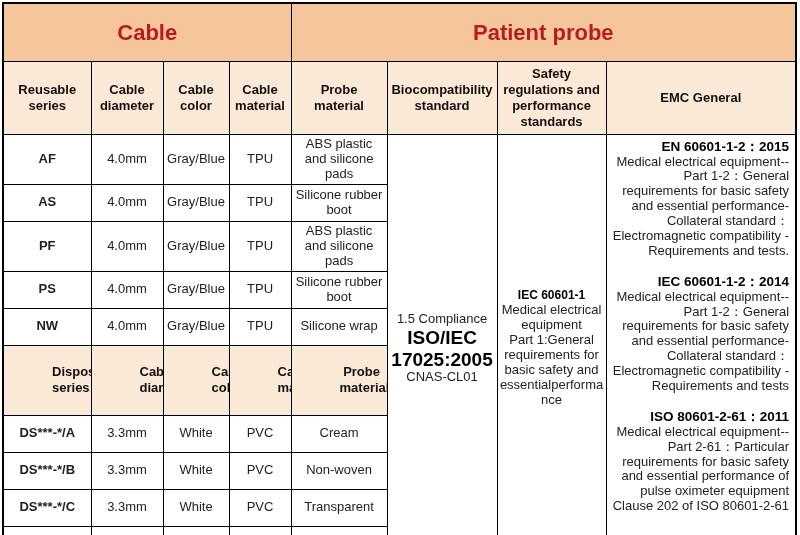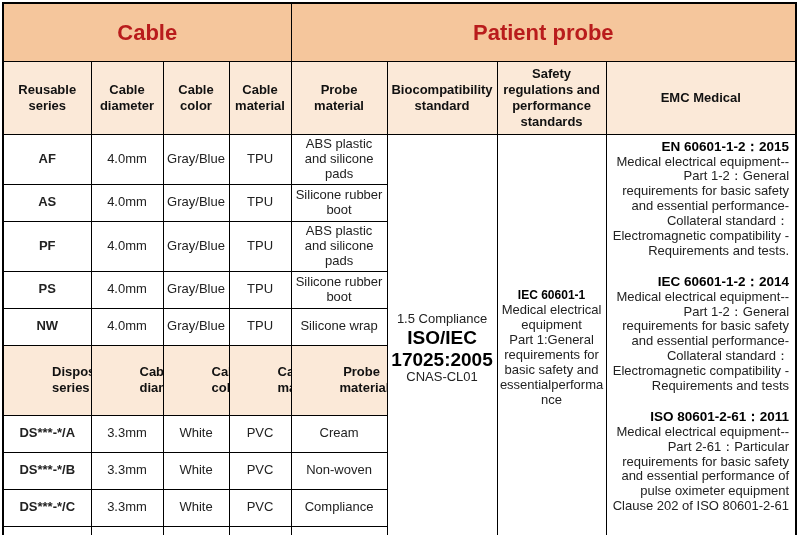--- a/index.html
+++ b/index.html
@@ -81,21 +81,21 @@
   </tr>
 
   <tr class="subheader-row">
     <td class="series-label">Reusable series</td>
     <td>Cable diameter</td>
     <td>Cable color</td>
     <td>Cable material</td>
     <td>Probe material</td>
     <td>Biocompatibility standard</td>
     <td>Safety regulations and performance standards</td>
-    <td>EMC Medical</td>
+    <td>EMC General</td>
   </tr>
 
   <tr class="data-row">
     <td class="series-cell">AF</td>
     <td>4.0mm</td>
     <td>Gray/Blue</td>
     <td>TPU</td>
     <td class="probe-cell">ABS plastic and silicone pads</td>
     <td class="biocompat-cell" rowspan="10">
       <div>1.5 Compliance</div>
@@ -182,21 +182,21 @@
     <td>White</td>
     <td>PVC</td>
     <td class="probe-cell">Non-woven</td>
   </tr>
 
   <tr class="data-row">
     <td class="series-cell">DS***-*/C</td>
     <td>3.3mm</td>
     <td>White</td>
     <td>PVC</td>
-    <td class="probe-cell">Compliance</td>
+    <td class="probe-cell">Transparent</td>
   </tr>
 
   <tr class="data-row">
     <td class="series-cell">DS***-FA</td>
     <td>3.3mm</td>
     <td>White</td>
     <td>PVC</td>
     <td class="probe-cell">Foam</td>
   </tr>
 </tbody>

